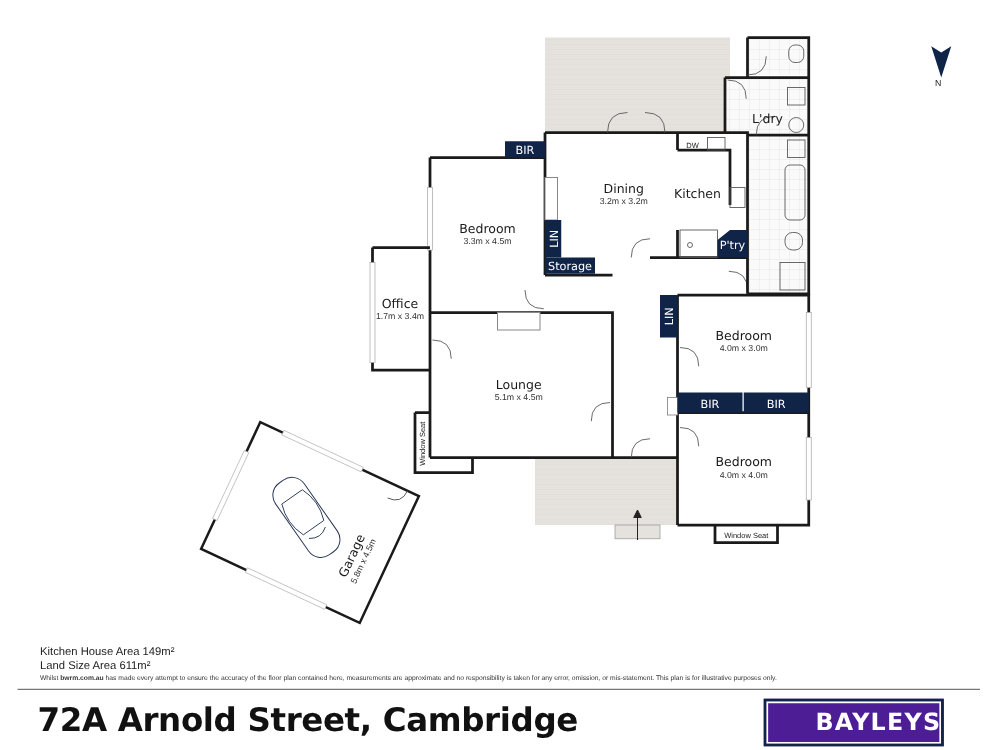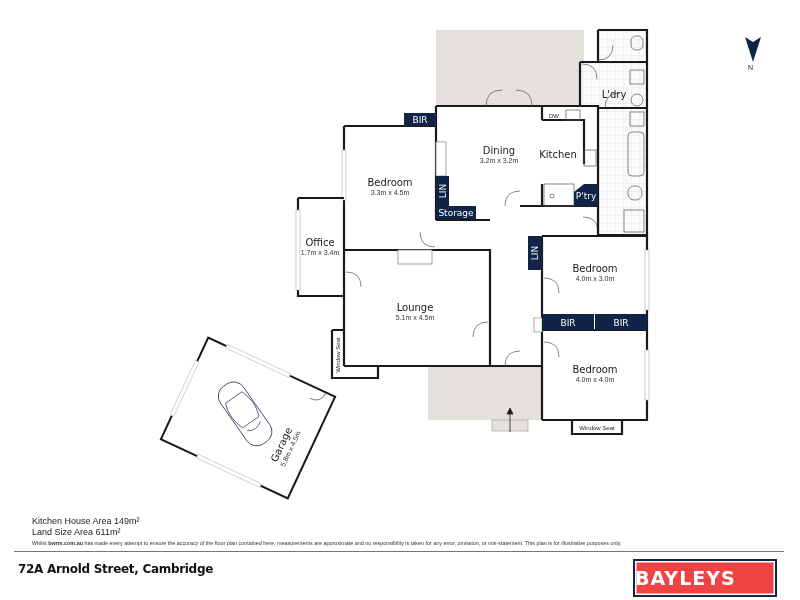--- a/index.html
+++ b/index.html
@@ -11,22 +11,22 @@
   .small-text { font-family:"Liberation Sans", sans-serif; font-size:6px; fill:#222; text-anchor:middle; }
   .wall { stroke:#1a1a1a; stroke-width:2.2; fill:none; }
   .thin { stroke:#555; stroke-width:0.7; fill:none; }
   .navy { fill:#0f2447; }
   .footer-area { position:absolute; left:32px; font-size:9px; color:#222; font-family:"Liberation Sans", sans-serif; }
   #area-house { top:516px; }
   #area-land { top:527px;text-align:right; }
   #disclaimer { position:absolute; left:32px; top:540px; font-size:5.4px; color:#333; white-space:nowrap; font-family:"Liberation Sans", sans-serif; }
   #disclaimer b { font-weight:bold; }
   #divider { position:absolute; left:14px; top:551px; width:770px; height:1px; background:#777; }
-  #address { position:absolute; left:18px; top:562px; font-family:"DejaVu Sans", sans-serif; font-weight:bold; font-size:12px; color:#111; letter-spacing:-0.3px; }
-  #brand { position:absolute; left:633px; top:559px; width:140px; height:34px; background:#ef4444; border:2px solid #0f2447; box-shadow: inset 0 0 0 1.5px #ffffff; display:flex; align-items:center; justify-content:flex-start; }
+  #address { position:absolute; left:30px; top:562px; font-family:"DejaVu Sans", sans-serif; font-weight:bold; font-size:26px; color:#111; letter-spacing:-0.3px; }
+  #brand { position:absolute; left:611px; top:559px; width:140px; height:34px; background:#4c1d95; border:2px solid #0f2447; box-shadow: inset 0 0 0 1.5px #ffffff; display:flex; align-items:center; justify-content:flex-end; }
   #brand span { color:#fff; font-family:"DejaVu Sans", sans-serif; font-weight:bold; font-size:19px; letter-spacing:1px; }
   #north { position:absolute; left:742px; top:34px; width:22px; height:40px; }
   #north-label { position:absolute; left:748px; top:64px; font-size:7px; color:#222; }
 </style>
 </head>
 <body>
 
 <svg id="plan" viewBox="0 0 800 520" xmlns="http://www.w3.org/2000/svg">
   <defs>
     <pattern id="tiles" width="8" height="8" patternUnits="userSpaceOnUse">

